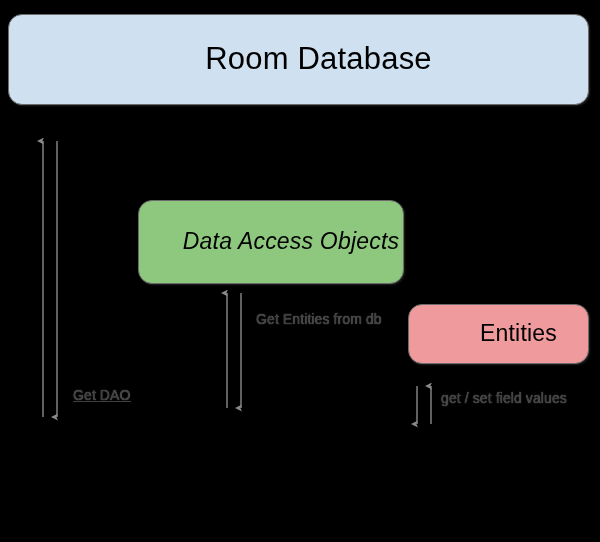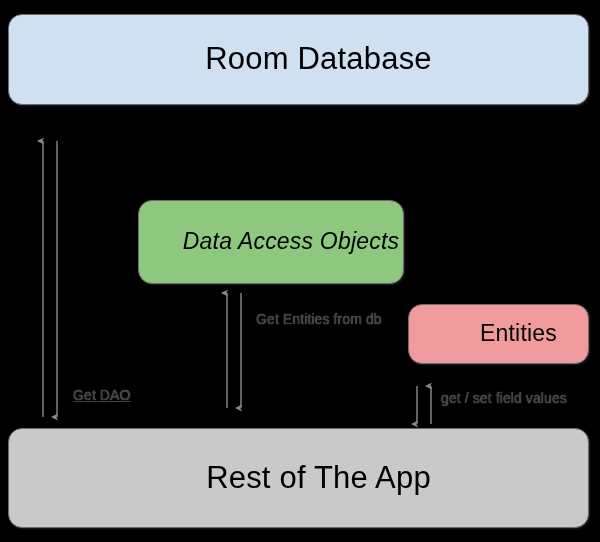--- a/index.html
+++ b/index.html
@@ -124,23 +124,20 @@
   </div>
 
   <div class="node" id="node-dao">
     <span class="node-label">Data Access Objects</span>
   </div>
 
   <div class="node" id="node-entities">
     <span class="node-label">Entities</span>
   </div>
 
-  <div class="node" id="node-rest-of-app">
-    <span class="node-label">Rest of The App</span>
-  </div>
 
   <div class="edge-label" id="label-get-dao">Get DAO</div>
 
   <div class="edge-label" id="label-get-entities">Get Entities from db</div>
 
 
   <div class="edge-label" id="label-get-set-fields">get / set field values</div>
 
 </div>
 

